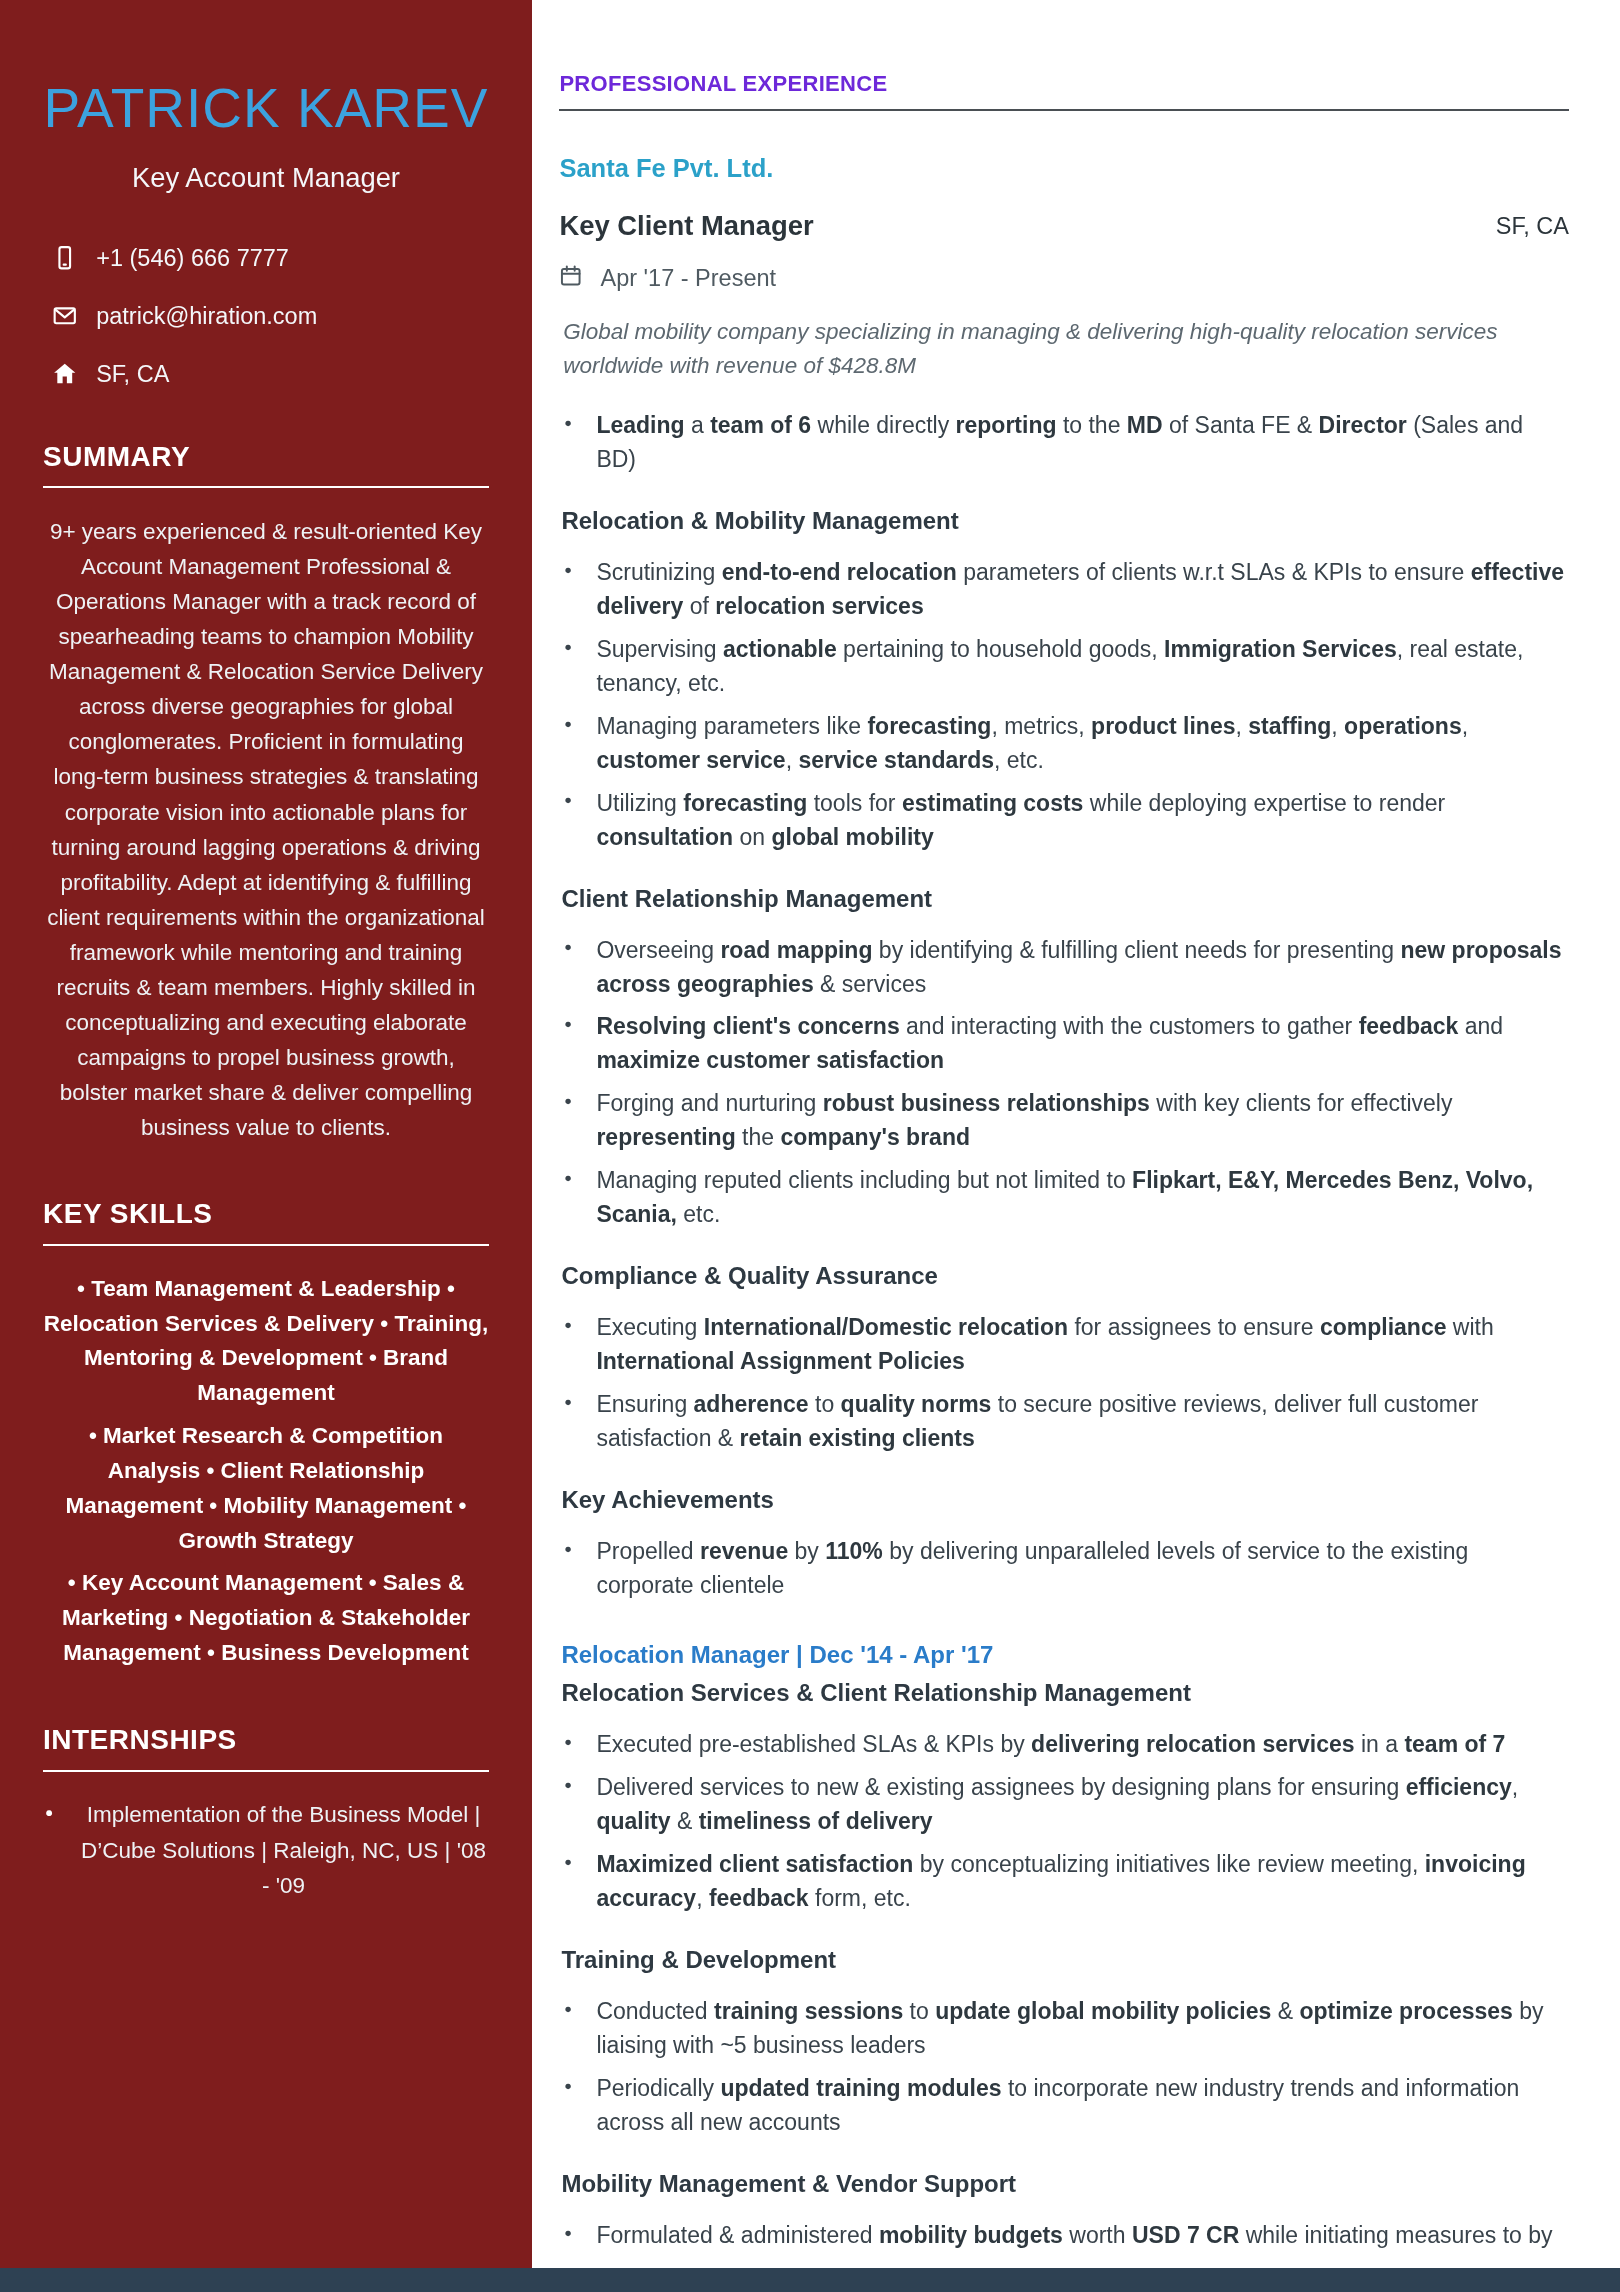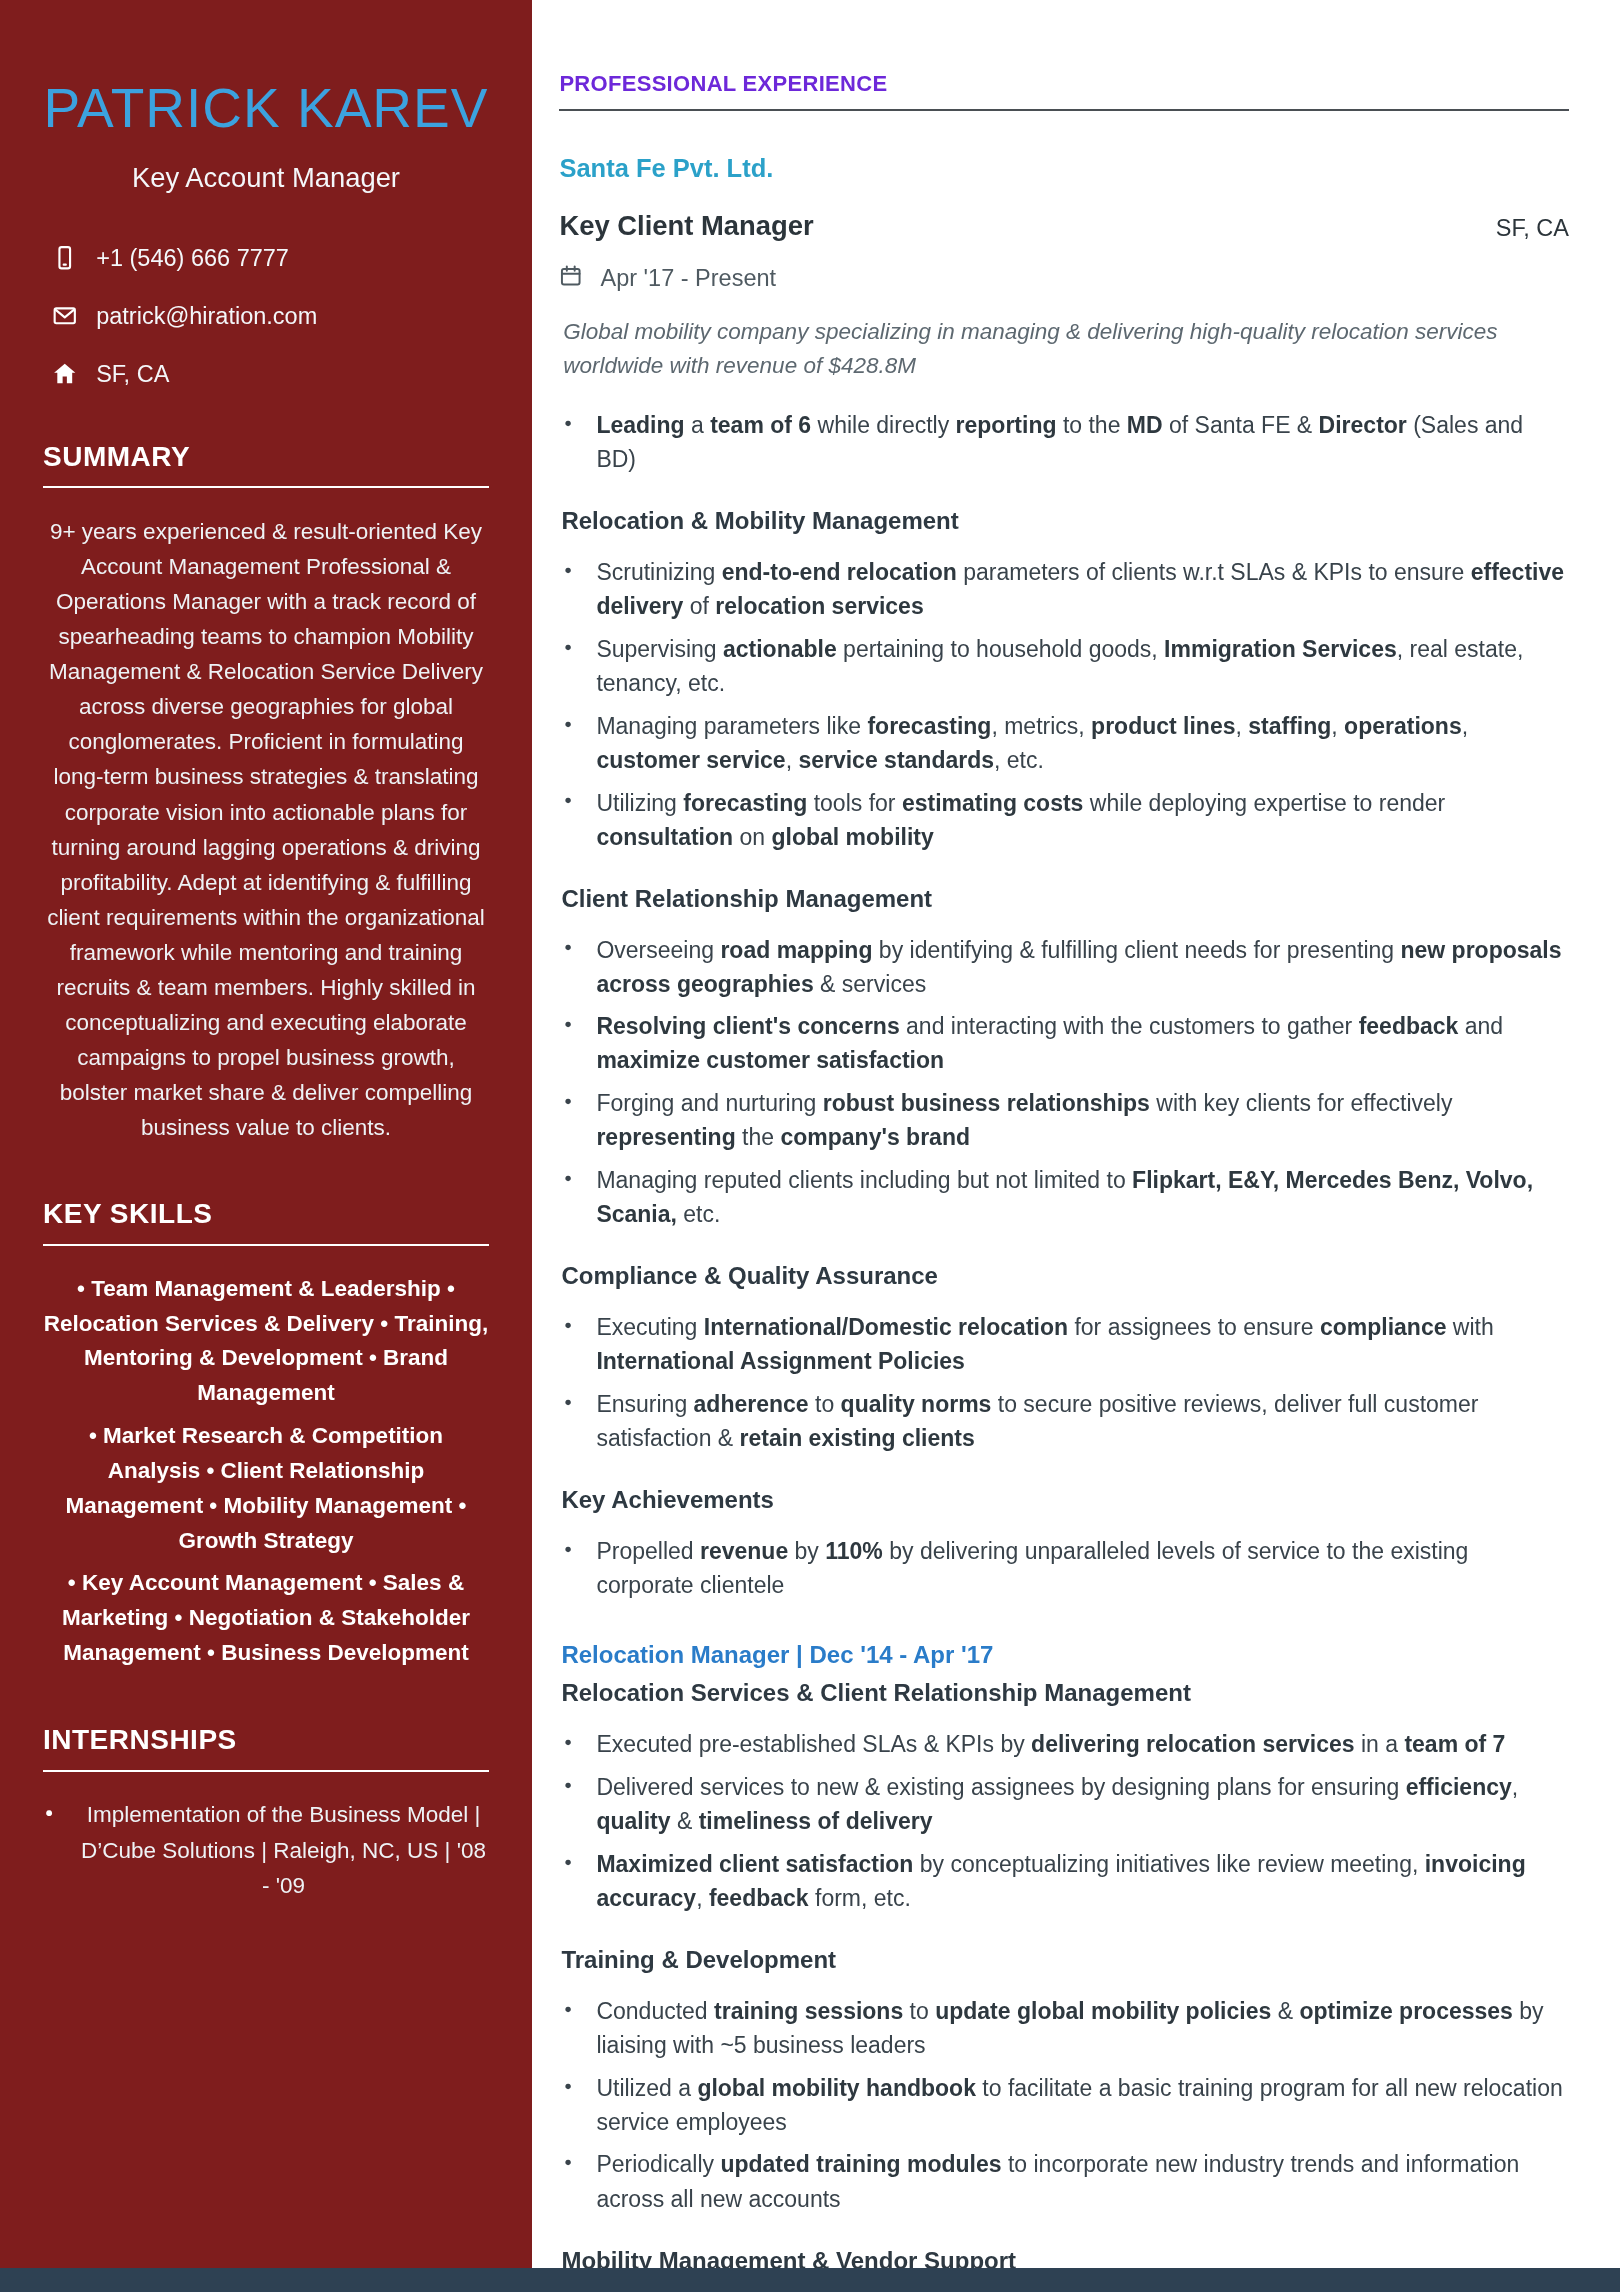--- a/index.html
+++ b/index.html
@@ -120,21 +120,21 @@
   }
   .company-name {
     margin-top: 43px;
     font-size: 25.5px;
     font-weight: 700;
     color: #2BA1C9;
   }
   .role-row {
     display: flex;
     justify-content: space-between;
-    align-items: flex-end;
+    align-items: center;
     margin-top: 27.4px;
   }
   .role-title { font-size: 27.4px; font-weight: 700; color: #2c353b; }
   .role-location { font-size: 23.5px; color: #2c353b; }
   .date-row {
     display: flex;
     align-items: center;
     gap: 17.6px;
     margin-top: 21.6px;
     font-size: 23.5px;
@@ -311,21 +311,20 @@
     <h3 class="sec-heading">Relocation Services &amp; Client Relationship Management</h3>
     <ul class="bullets">
       <li>Executed pre-established SLAs &amp; KPIs by <b>delivering relocation services</b> in a <b>team of 7</b></li>
       <li>Delivered services to new &amp; existing assignees by designing plans for ensuring <b>efficiency</b>, <b>quality</b> &amp; <b>timeliness of delivery</b></li>
       <li><b>Maximized client satisfaction</b> by conceptualizing initiatives like review meeting, <b>invoicing accuracy</b>, <b>feedback</b> form, etc.</li>
     </ul>
 
     <h3 class="sec-heading">Training &amp; Development</h3>
     <ul class="bullets">
       <li>Conducted <b>training sessions</b> to <b>update global mobility policies</b> &amp; <b>optimize processes</b> by liaising with ~5 business leaders</li>
-      <li>Utilized a <b>global mobility handbook</b> to facilitate a basic training program for all new relocation service employees</li>
       <li>Periodically <b>updated training modules</b> to incorporate new industry trends and information across all new accounts</li>
     </ul>
 
     <h3 class="sec-heading">Mobility Management &amp; Vendor Support</h3>
     <ul class="bullets">
       <li>Formulated &amp; administered <b>mobility budgets</b> worth <b>USD 7 CR</b> while initiating measures to  by </li>
     </ul>
   </main>
 
   <div class="footer-bar"></div>

